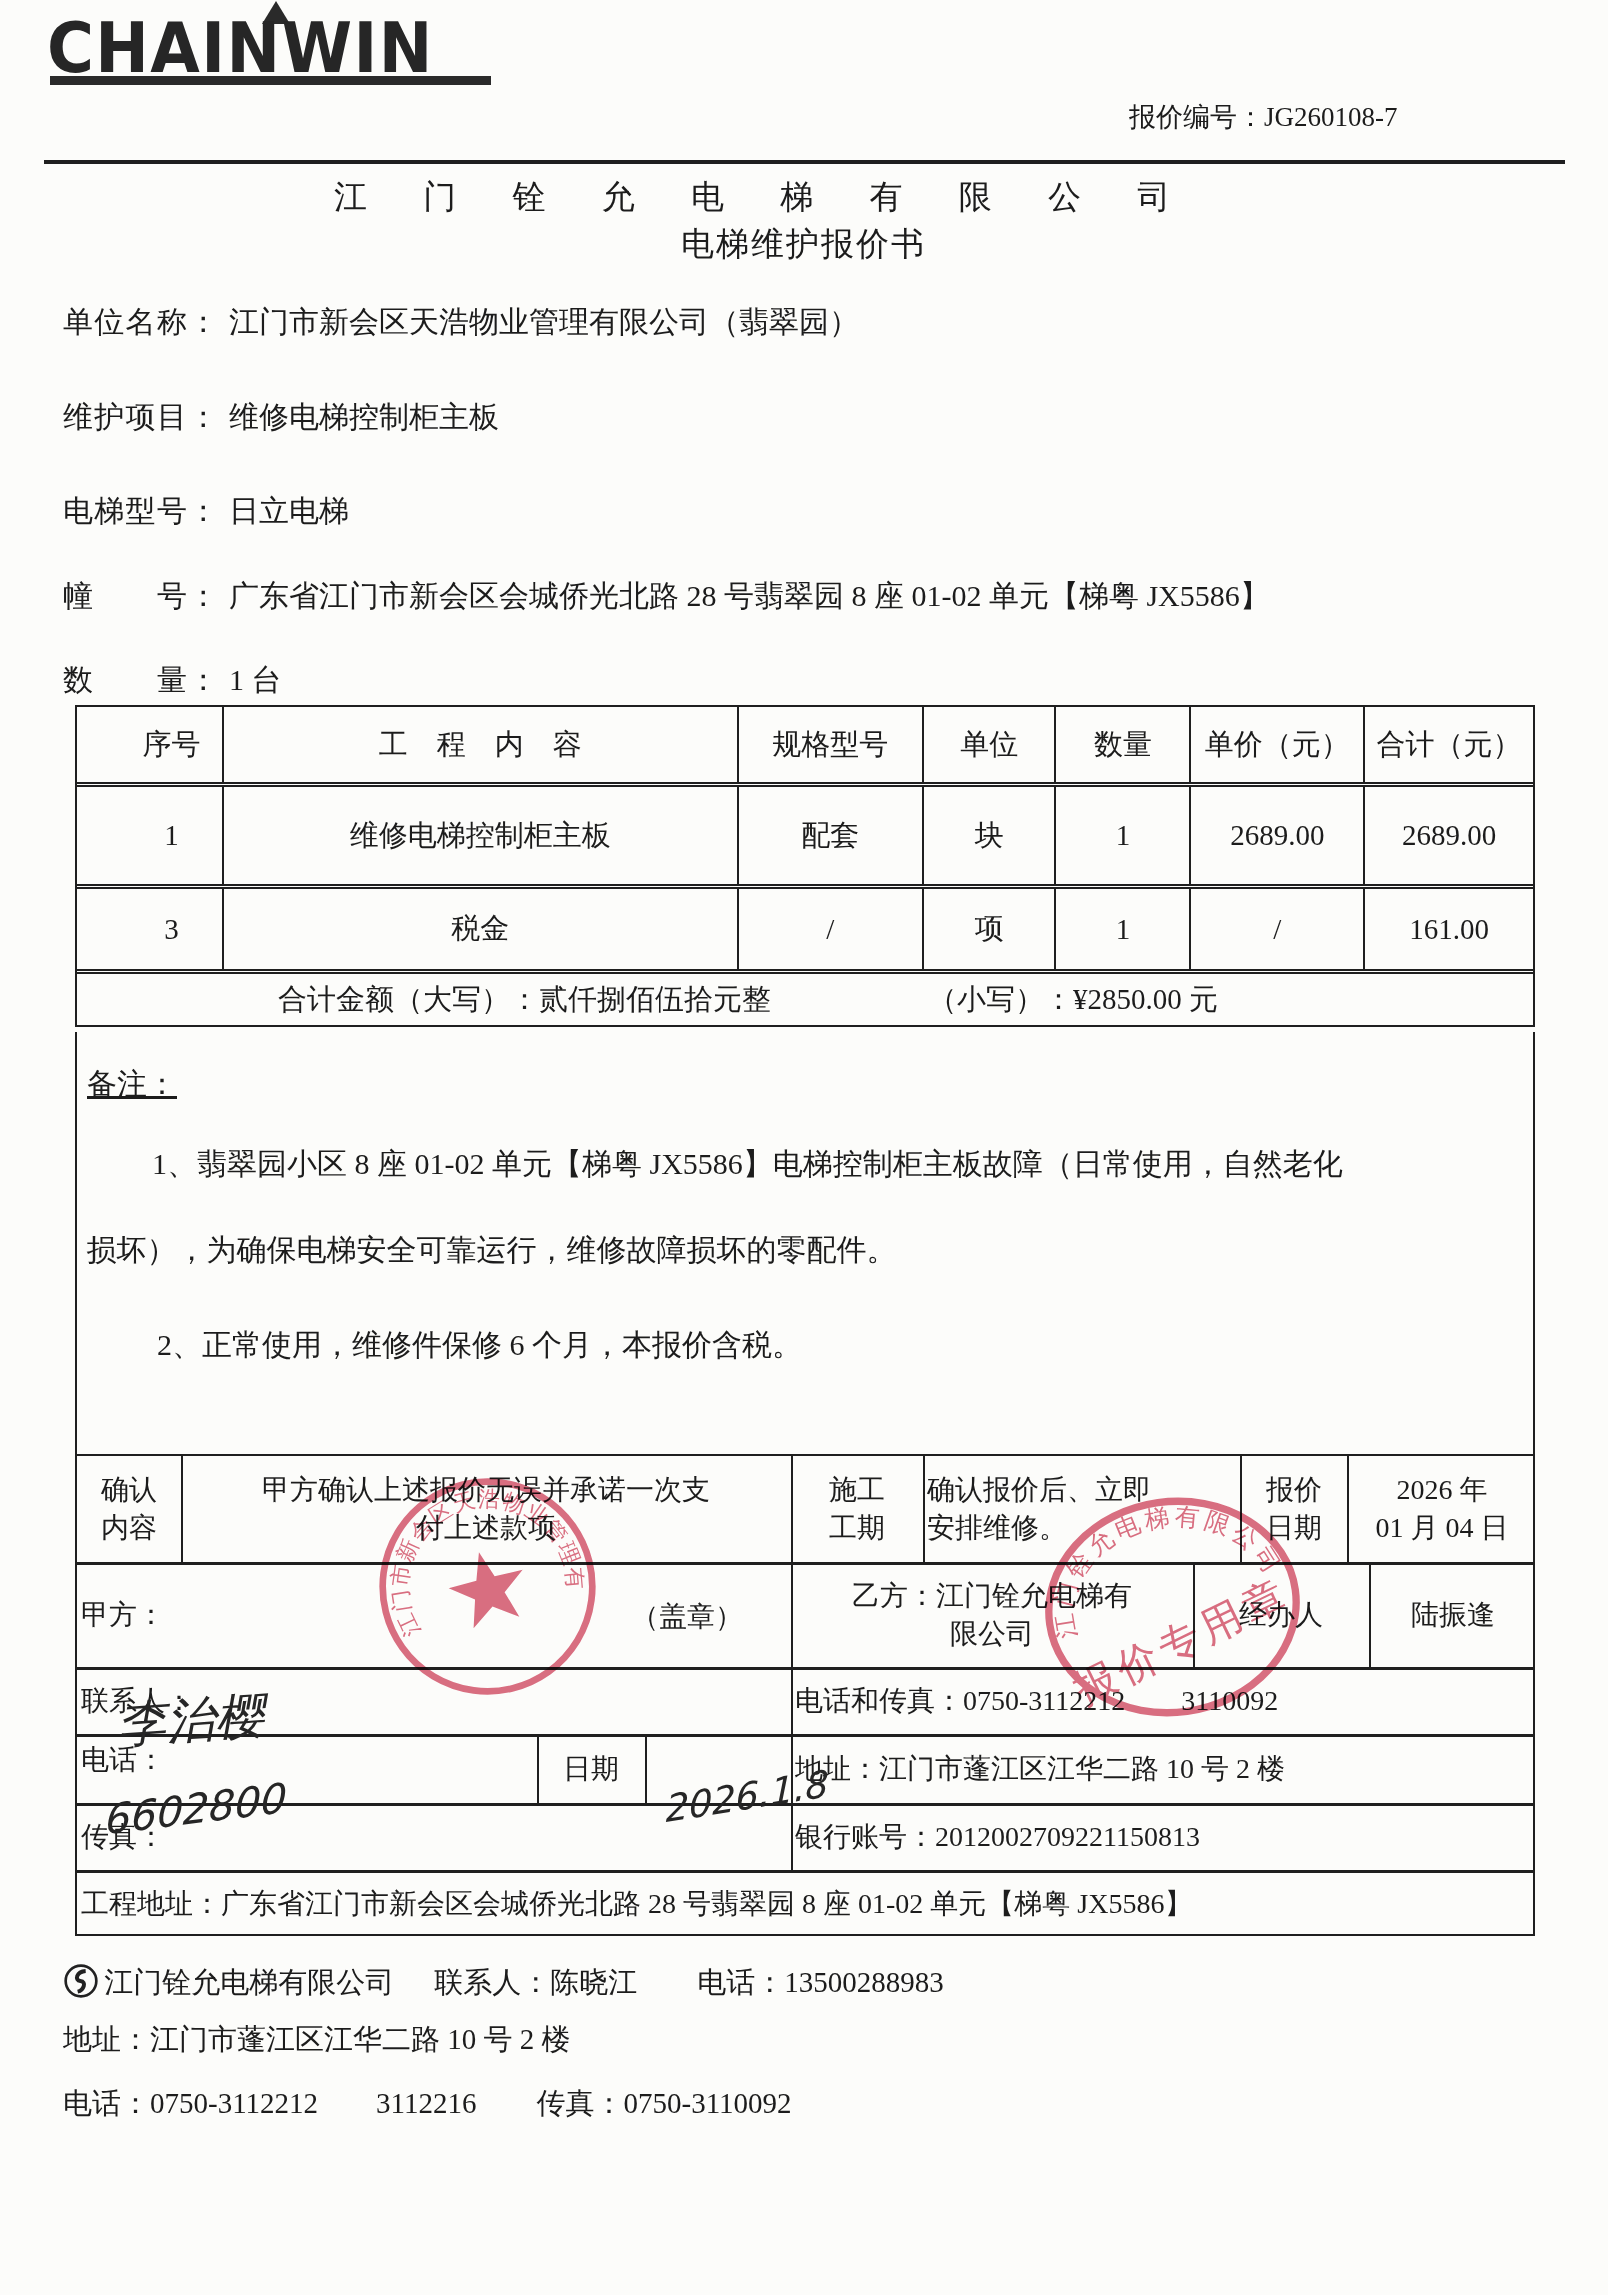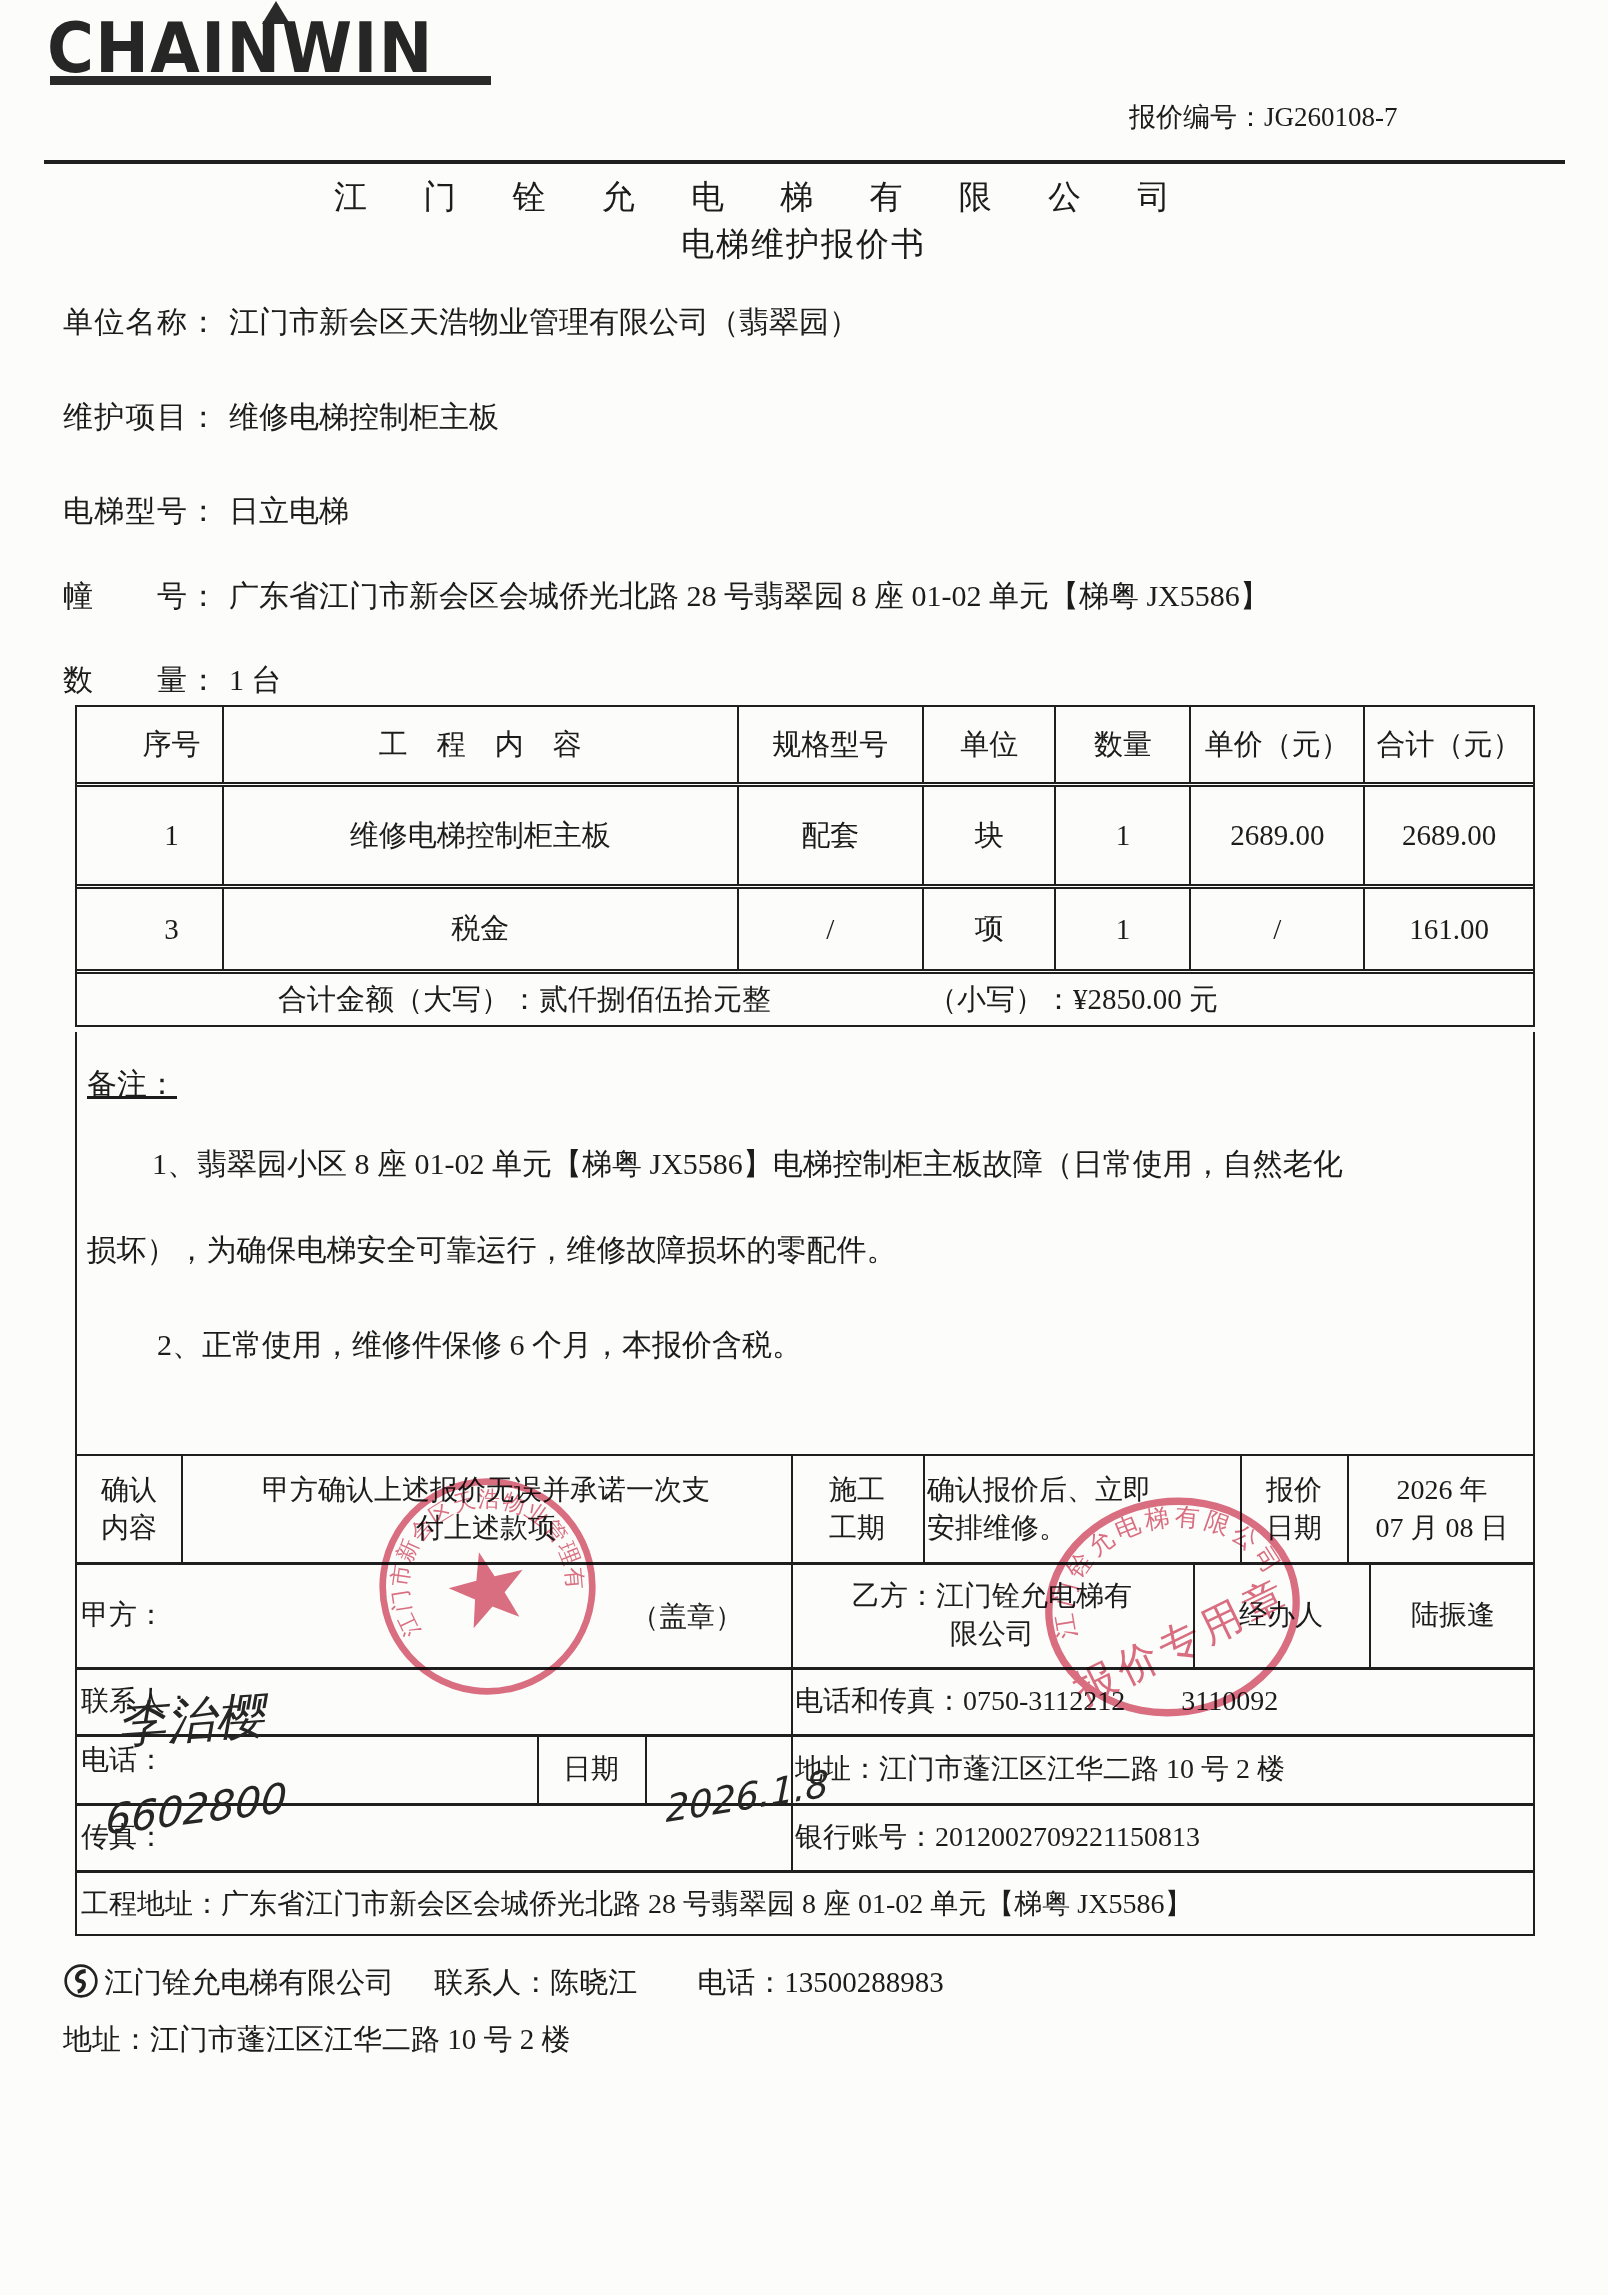--- a/index.html
+++ b/index.html
@@ -169,21 +169,21 @@
 内容</div>
     <div class="cell ctr pre" style="left:104px;top:0;width:610px;height:106px;">甲方确认上述报价无误并承诺一次支
 付上述款项</div>
     <div class="cell ctr pre" style="left:714px;top:0;width:132px;height:106px;">施工
 工期</div>
     <div class="cell lft pre" style="left:846px;top:0;width:317px;height:106px;">确认报价后、立即
 安排维修。</div>
     <div class="cell ctr pre" style="left:1163px;top:0;width:108px;height:106px;">报价
 日期</div>
     <div class="cell ctr pre" style="left:1270px;top:0;width:190px;height:106px;">2026 年
-07 月 08 日</div>
+01 月 04 日</div>
 
     <div class="cell lft" style="left:0;top:106px;width:468px;height:106px;">甲方：</div>
     <div class="abs" style="left:554px;top:142px;font-size:28px;">（盖章）</div>
     <div class="cell ctr pre" style="left:714px;top:106px;width:402px;height:106px;">乙方：江门铨允电梯有
 限公司</div>
     <div class="cell ctr" style="left:1116px;top:106px;width:176px;height:106px;">经办人</div>
     <div class="cell ctr" style="left:1292px;top:106px;width:168px;height:106px;">陆振逢</div>
 
     <div class="cell lft" style="left:0;top:211px;width:714px;height:67px;">联系人：</div>
     <div class="cell lft" style="left:714px;top:211px;width:746px;height:67px;">电话和传真：0750-3112212　　3110092</div>
@@ -220,15 +220,18 @@
     <text x="62" y="322" font-size="62" fill="#d5566d" letter-spacing="8" transform="rotate(-18 62 322)" style="font-family:'Liberation Serif',serif;">报价专用章</text>
   </svg>
 
   <div class="abs foot" style="top:1963px;">
     <svg id="foot-mark" width="36" height="36" viewBox="0 0 54 54">
       <circle cx="27" cy="27" r="23" fill="none" stroke="#222" stroke-width="4"></circle>
       <path d="M34,12 C20,13 17,26 26,27 C36,28 31,41 22,43" fill="none" stroke="#222" stroke-width="6"></path>
     </svg><span>江门铨允电梯有限公司</span><span class="gap1"></span><span>联系人：陈晓江</span><span class="gap2"></span><span>电话：13500288983</span>
   </div>
   <div class="abs foot" style="top:2020px;">地址：江门市蓬江区江华二路 10 号 2 楼</div>
+  <div class="abs foot" style="top:2084px;">
+    <span>电话：0750-3112212　　3112216</span><span class="gap2"></span><span>传真：0750-3110092</span>
+  </div>
 
 </div>
 
 
 </body></html>

